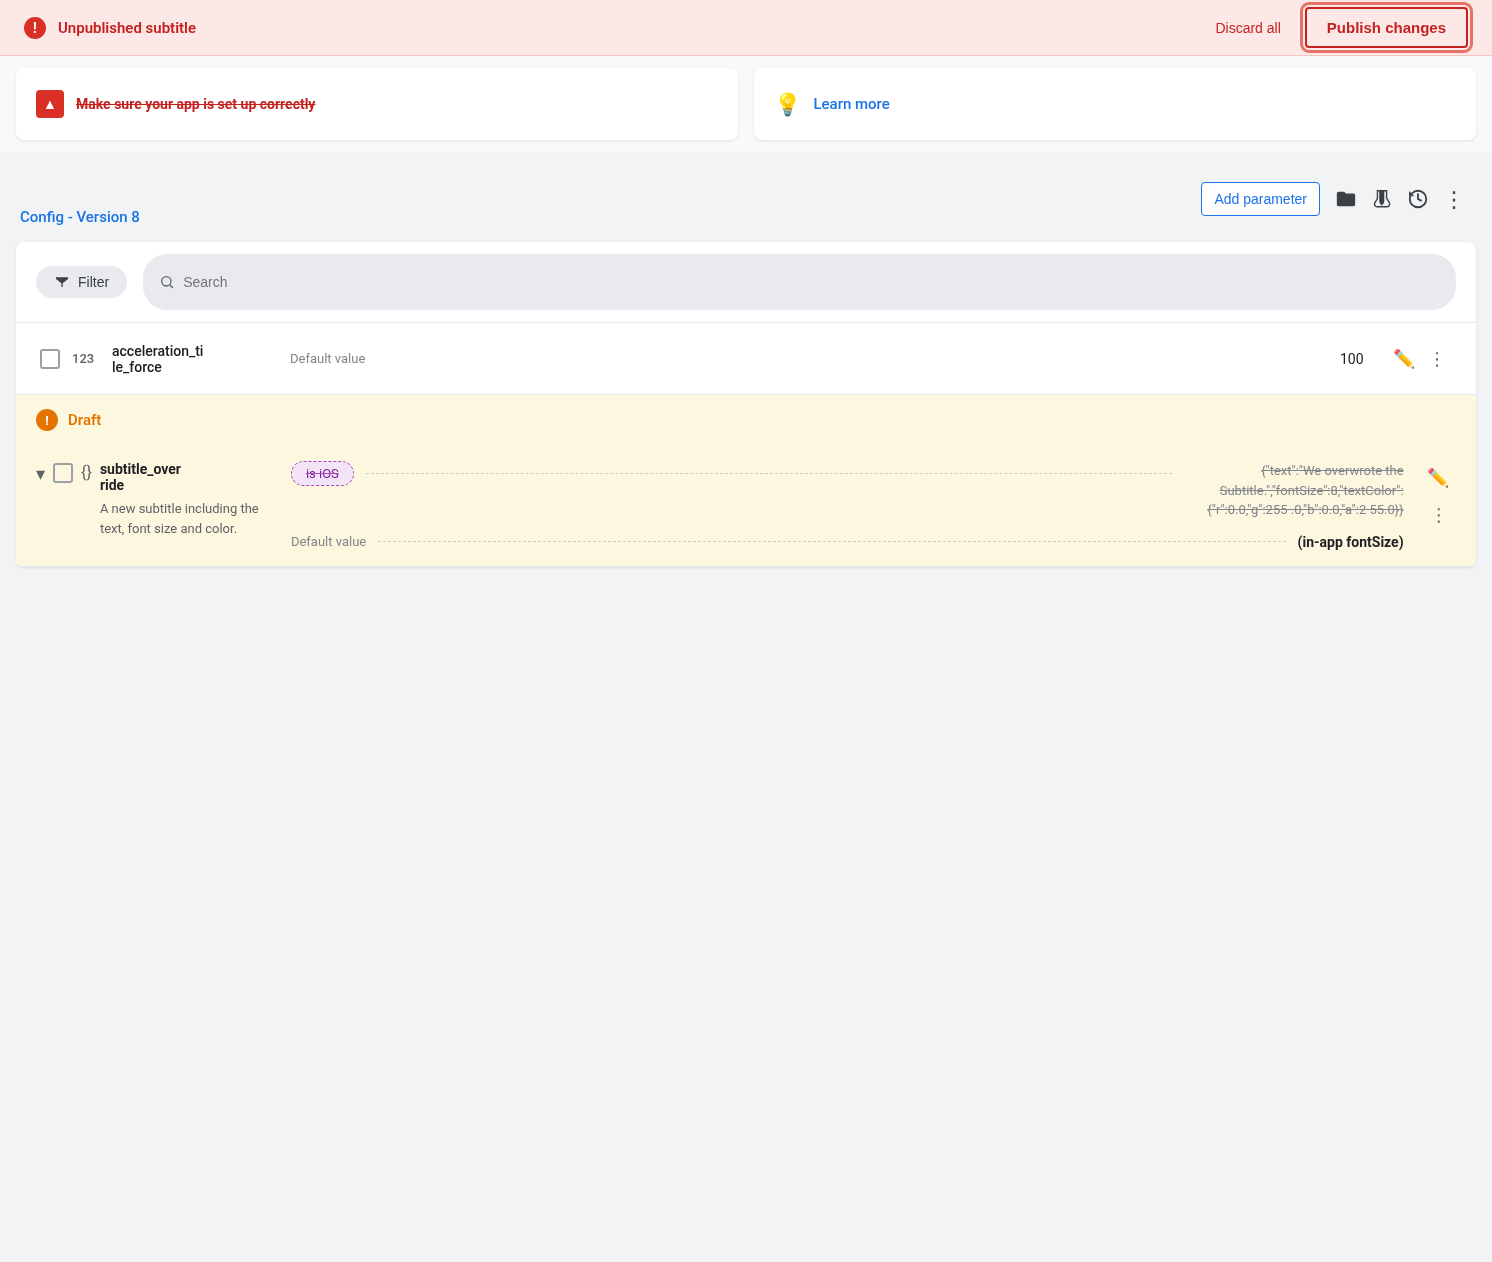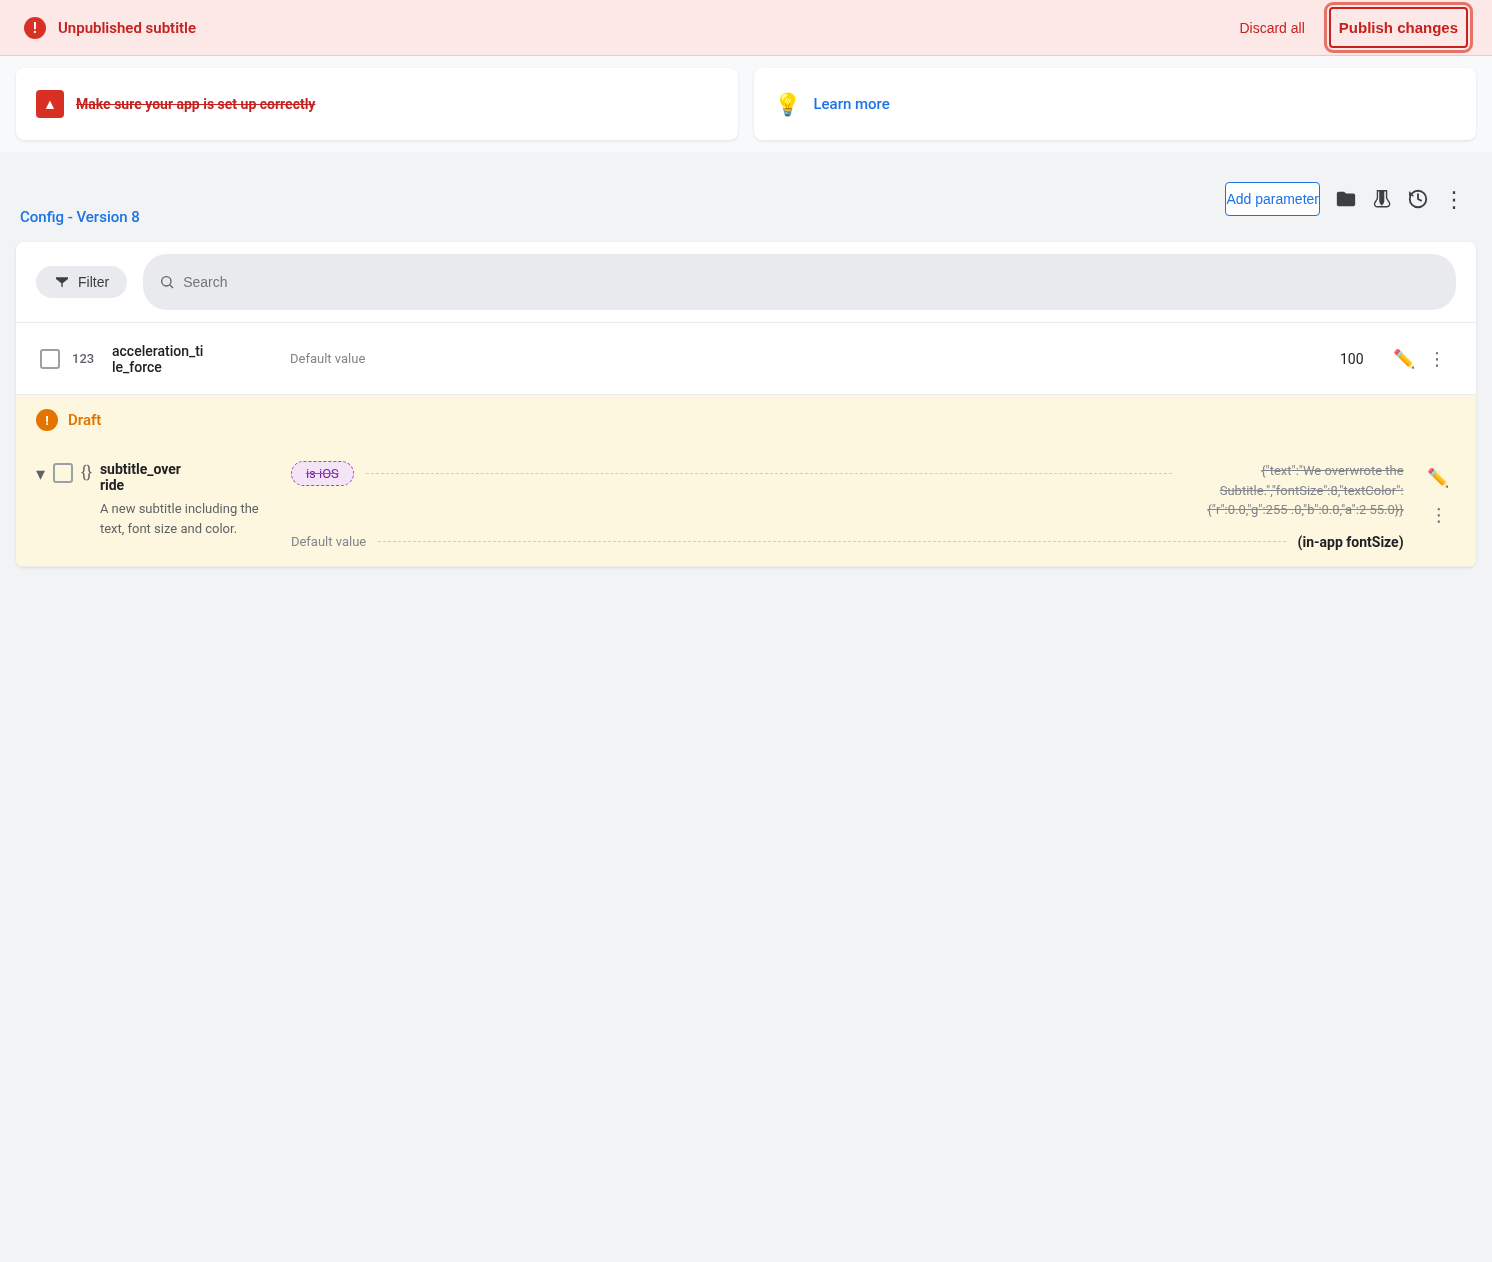--- a/index.html
+++ b/index.html
@@ -49,21 +49,21 @@
       padding: 8px 16px;
       margin-right: 8px;
     }
     .publish-changes-btn {
       color: #c5221f;
       font-weight: 600;
       font-size: 15px;
       background: none;
       border: 2px solid #c5221f;
       cursor: pointer;
-      padding: 10px 8px;
+      padding: 10px 20px;
       border-radius: 4px;
       outline: 3px solid #e57368;
       outline-offset: 2px;
     }
 
     
     .cards-row {
       display: flex;
       gap: 16px;
       padding: 12px 16px;
@@ -123,21 +123,21 @@
       font-weight: 500;
       font-size: 15px;
       flex: 1;
       margin-top: 36px;
     }
     .add-param-btn {
       border: 1.5px solid #1a73e8;
       color: #1a73e8;
       background: white;
       border-radius: 4px;
-      padding: 8px 0;
+      padding: 8px 12px;
       font-size: 14px;
       font-weight: 500;
       cursor: pointer;
       margin-right: 8px;
     }
     .toolbar-icon {
       width: 36px;
       height: 36px;
       display: flex;
       align-items: center;

